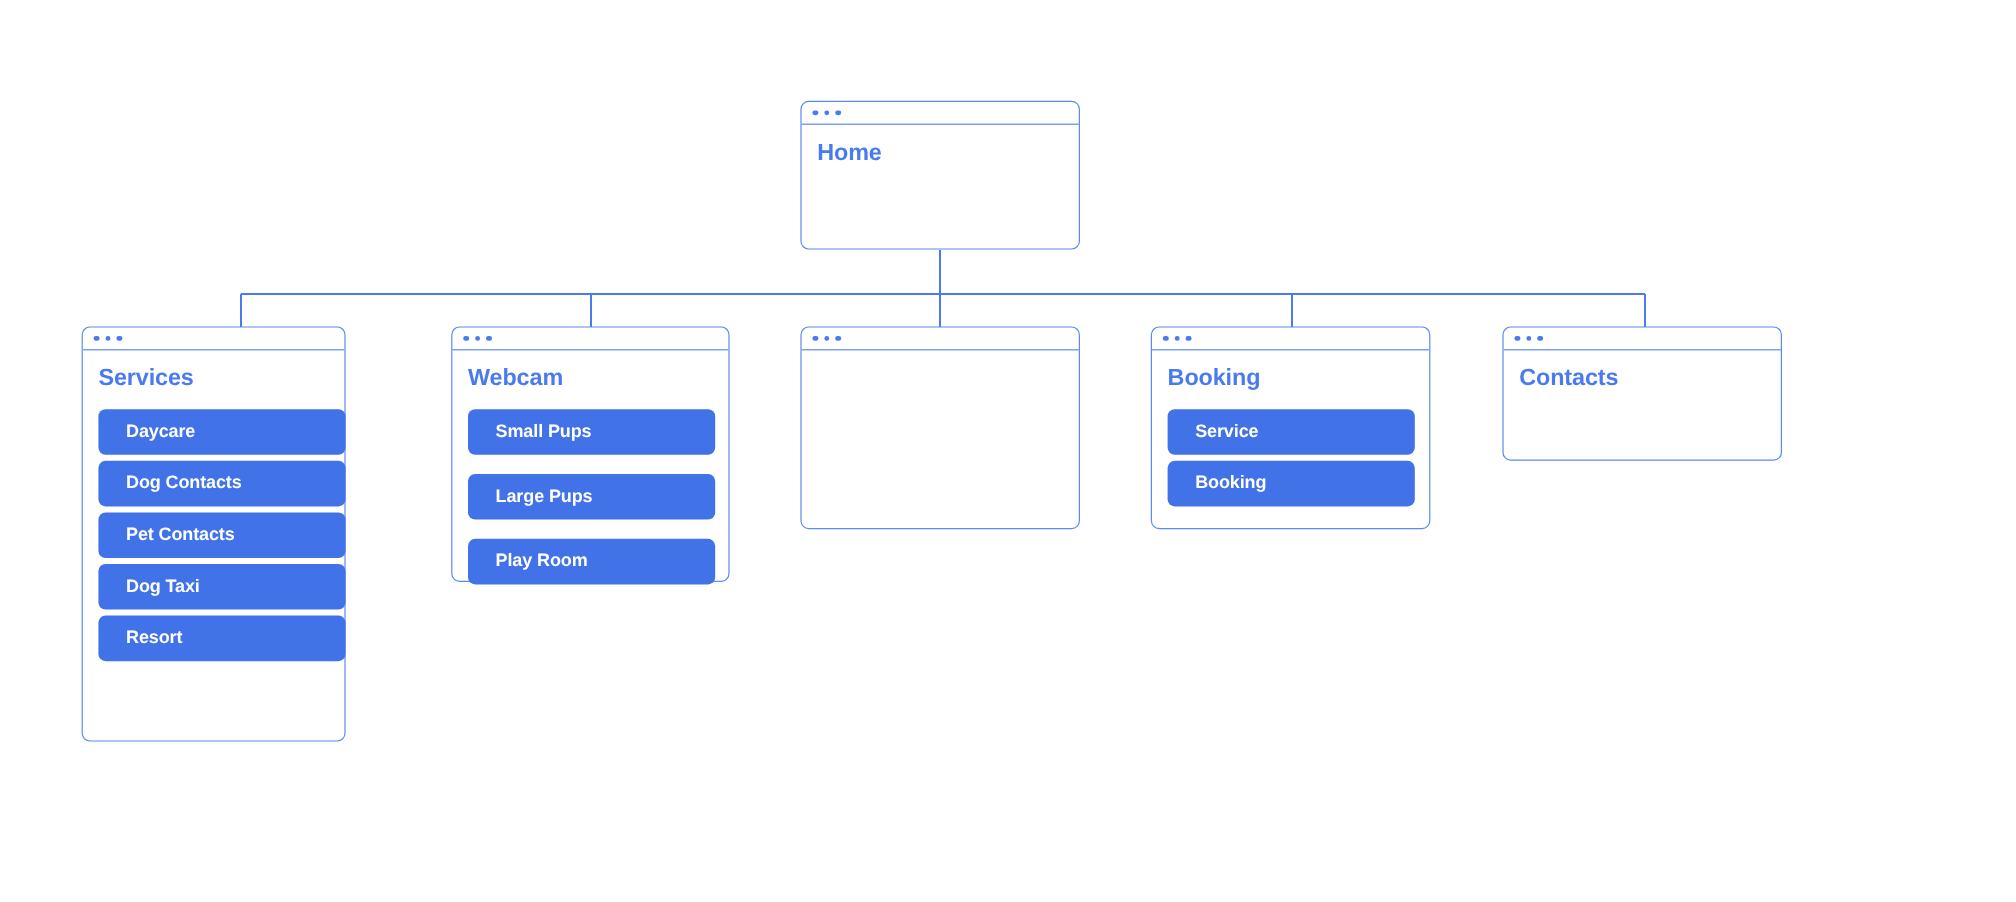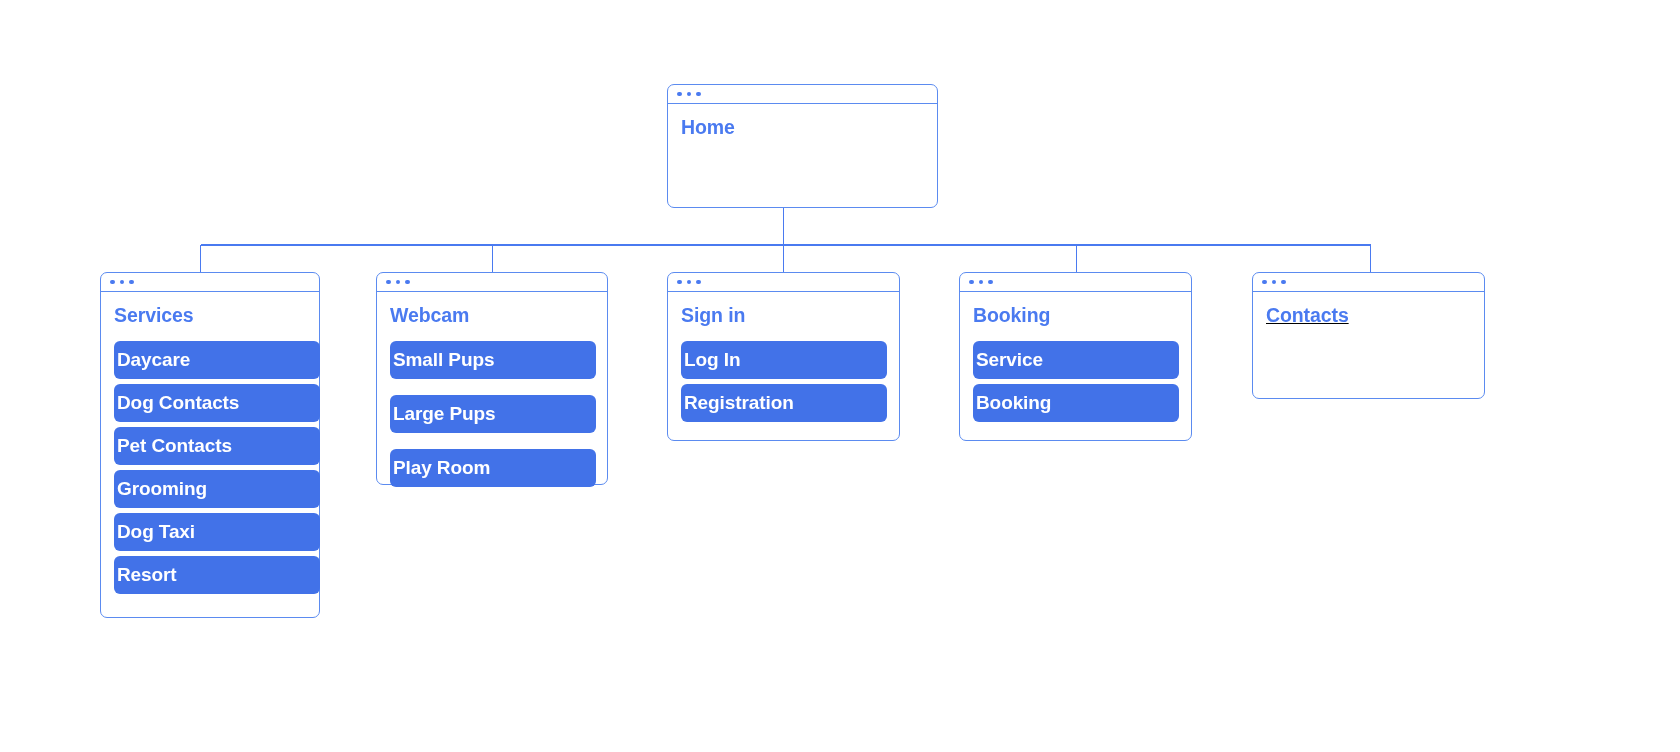--- a/index.html
+++ b/index.html
@@ -78,35 +78,35 @@
     flex-direction: column;
     gap: 5px;
   }
   .pill {
     background: #4272e8;
     color: #ffffff;
     border-radius: 6px;
     height: 38px;
     display: flex;
     align-items: center;
-    padding-left: 3px;
-    font-size: 19px;
+    padding-left: 23px;
+    font-size: 15px;
     font-weight: bold;
     letter-spacing: -0.1px;
     white-space: nowrap;
     box-sizing: border-box;
   }
 
   
-  #card-home      { left: 667px;  top: 84px;  width: 271px; height: 124px; }
-  #card-services  { left: 100px;   top: 272px; width: 220px; height: 346px; }
+  #card-home      { left: 667px;  top: 84px;  width: 233px; height: 124px; }
+  #card-services  { left: 68px;   top: 272px; width: 220px; height: 346px; }
   #card-webcam    { left: 376px;  top: 272px; width: 232px; height: 213px; }
   #card-signin    { left: 667px;  top: 272px; width: 233px; height: 169px; }
   #card-booking   { left: 959px;  top: 272px; width: 233px; height: 169px; }
-  #card-contacts  { left: 1252px; top: 272px; width: 233px; height: 127px; text-decoration: underline; }
+  #card-contacts  { left: 1252px; top: 272px; width: 233px; height: 112px; }
 
   #card-services .pill-list { width: 206px; }
   #card-webcam   .pill-list { width: 206px; gap: 16px; }
   #card-signin   .pill-list { width: 206px; }
   #card-booking  .pill-list { width: 206px; }
 </style>
 </head>
 <body>
 
 <div id="canvas">
@@ -142,21 +142,20 @@
       <span class="dot"></span>
       <span class="dot"></span>
       <span class="dot"></span>
     </div>
     <div class="card-body">
       <div class="card-title">Services</div>
       <div class="pill-list">
         <div class="pill">Daycare</div>
         <div class="pill">Dog Contacts</div>
         <div class="pill">Pet Contacts</div>
-        <div class="pill">Grooming</div>
         <div class="pill">Dog Taxi</div>
         <div class="pill">Resort</div>
       </div>
     </div>
   </div>
 
   <div class="card" id="card-webcam">
     <div class="card-titlebar">
       <span class="dot"></span>
       <span class="dot"></span>
@@ -171,27 +170,20 @@
       </div>
     </div>
   </div>
 
   <div class="card" id="card-signin">
     <div class="card-titlebar">
       <span class="dot"></span>
       <span class="dot"></span>
       <span class="dot"></span>
     </div>
-    <div class="card-body">
-      <div class="card-title">Sign in</div>
-      <div class="pill-list">
-        <div class="pill">Log In</div>
-        <div class="pill">Registration</div>
-      </div>
-    </div>
   </div>
 
   <div class="card" id="card-booking">
     <div class="card-titlebar">
       <span class="dot"></span>
       <span class="dot"></span>
       <span class="dot"></span>
     </div>
     <div class="card-body">
       <div class="card-title">Booking</div>

